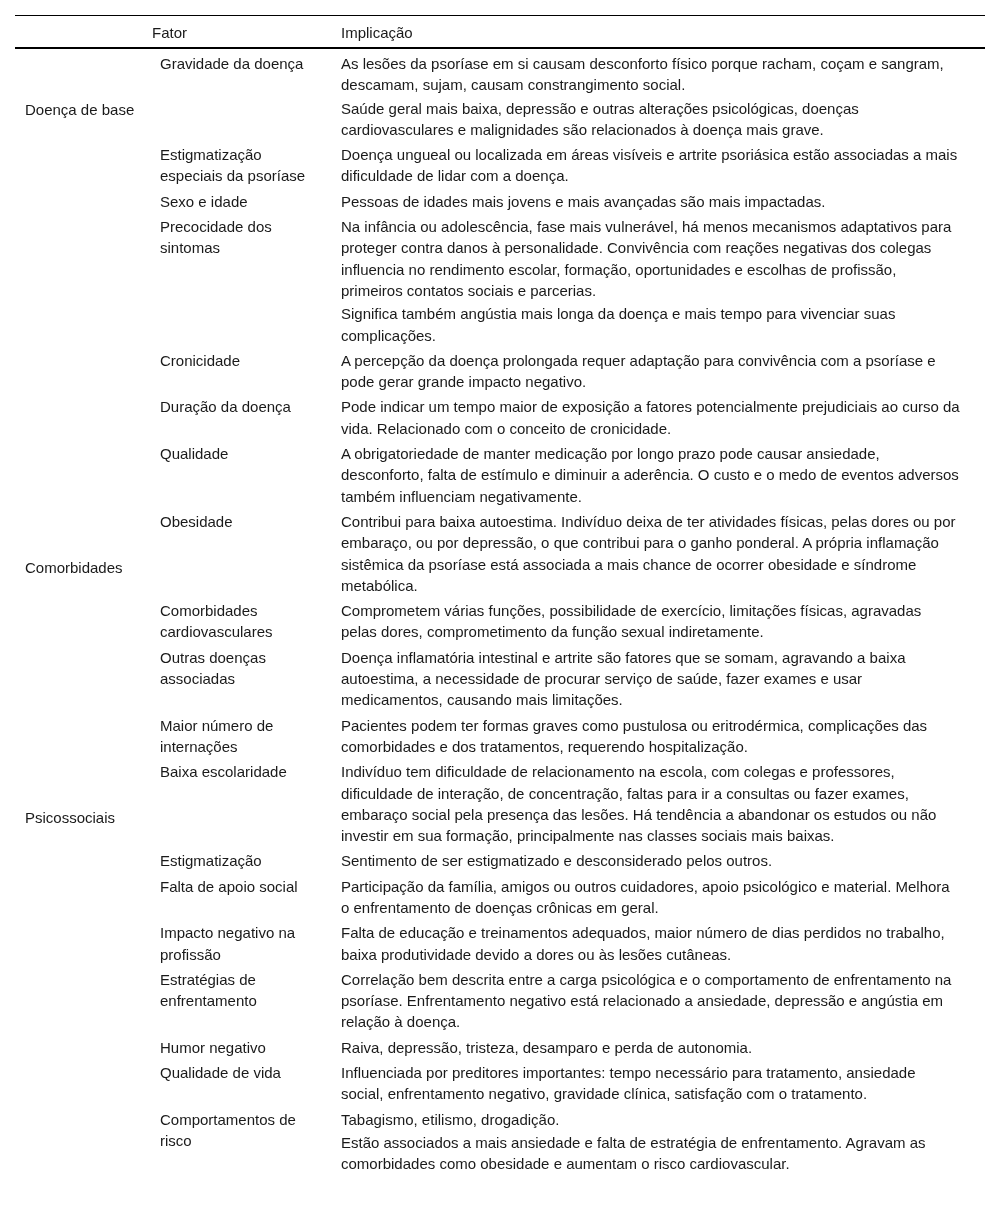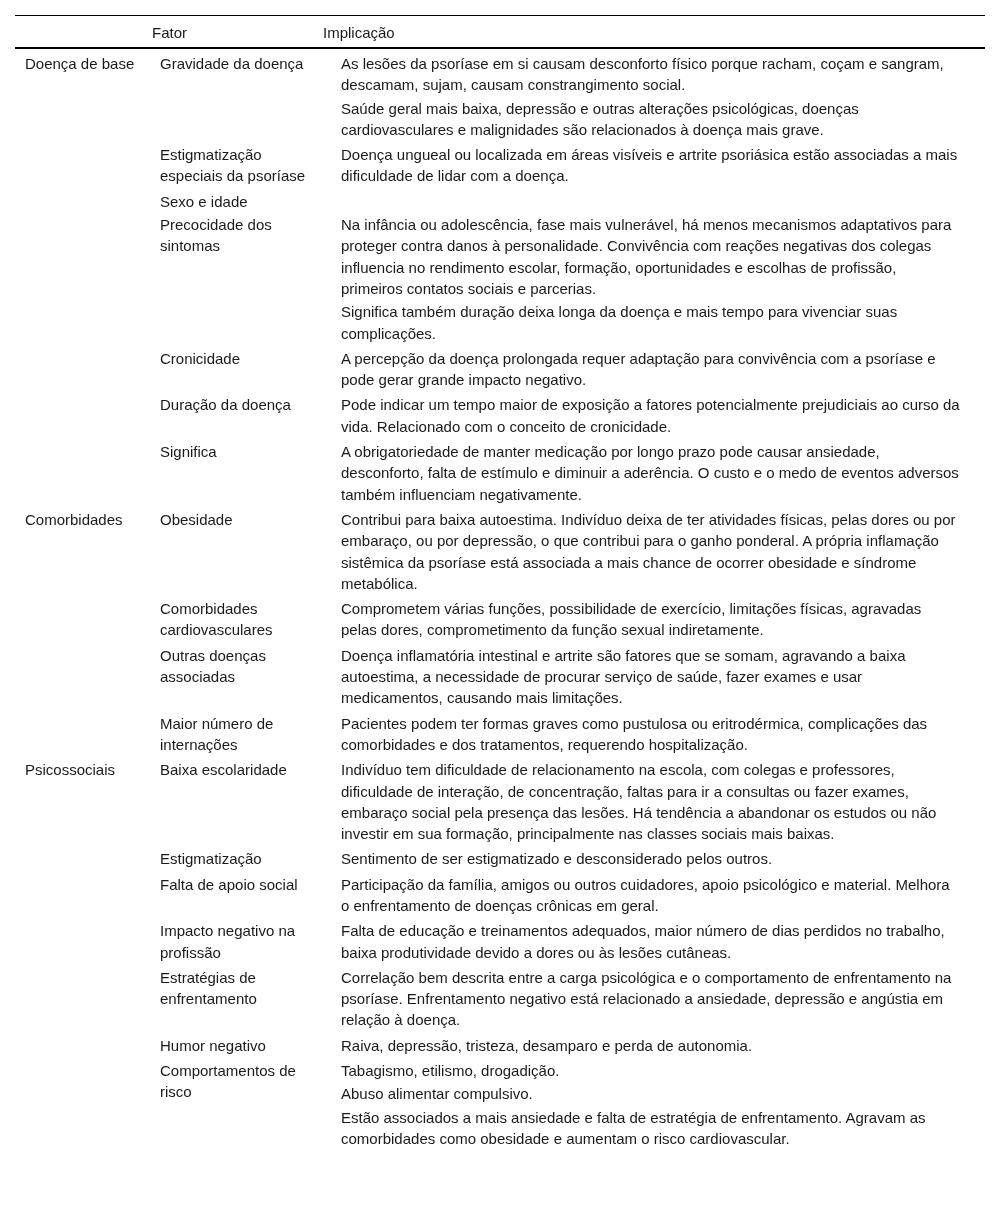--- a/index.html
+++ b/index.html
@@ -5,24 +5,24 @@
     html, body { margin: 0; padding: 0; background: #ffffff; }
     body {
       width: 1000px; height: 1231px; overflow: hidden;
       font-family: "Liberation Sans", sans-serif;
       font-size: 15px; line-height: 21.3px; color: #1a1a1a;
     }
     .tbl { position: absolute; left: 15px; top: 15px; width: 970px; }
     .rule-top { height: 0; border-top: 1px solid #000; }
     .hdr { position: relative; height: 31px; }
     .hdr .h-fator { position: absolute; left: 137px; top: 6px; }
-    .hdr .h-impl { position: absolute; left: 308px; top: 6px; }
+    .hdr .h-impl { position: absolute; left: 326px; top: 6px; }
     .rule-thick { height: 0; border-top: 2px solid #000; }
     .group { display: grid; grid-template-columns: 145px 165px 1fr; }
-    .group-label { padding-left: 10px; padding-top: 2px; }
+    .group-label { padding-left: 10px; padding-top: 2px; margin-top: 46px; }
     .rows { grid-column: 2 / 4; }
     .row { display: grid; grid-template-columns: 165px 1fr; padding-top: 2px; }
     .factor { padding-right: 10px; }
     .impl { padding-right: 25px; }
     .impl p { margin: 0 0 2px 16px; }
     .group-first { padding-top: 2px; }
   </style>
 </head>
 <body>
 
@@ -46,43 +46,44 @@
           </div>
           <div class="row">
             <div class="factor">Estigmatização especiais da psoríase</div>
             <div class="impl">
               <p>Doença ungueal ou localizada em áreas visíveis e artrite psoriásica estão associadas a mais dificuldade de lidar com a doença.</p>
             </div>
           </div>
           <div class="row">
             <div class="factor">Sexo e idade</div>
             <div class="impl">
+              <p>Pessoas de idades mais jovens e mais avançadas são mais impactadas.</p>
             </div>
           </div>
           <div class="row">
             <div class="factor">Precocidade dos sintomas</div>
             <div class="impl">
               <p>Na infância ou adolescência, fase mais vulnerável, há menos mecanismos adaptativos para proteger contra danos à personalidade. Convivência com reações negativas dos colegas influencia no rendimento escolar, formação, oportunidades e escolhas de profissão, primeiros contatos sociais e parcerias.</p>
-              <p>Significa também duração deixa longa da doença e mais tempo para vivenciar suas complicações.</p>
+              <p>Significa também angústia mais longa da doença e mais tempo para vivenciar suas complicações.</p>
             </div>
           </div>
           <div class="row">
             <div class="factor">Cronicidade</div>
             <div class="impl">
               <p>A percepção da doença prolongada requer adaptação para convivência com a psoríase e pode gerar grande impacto negativo.</p>
             </div>
           </div>
           <div class="row">
             <div class="factor">Duração da doença</div>
             <div class="impl">
               <p>Pode indicar um tempo maior de exposição a fatores potencialmente prejudiciais ao curso da vida. Relacionado com o conceito de cronicidade.</p>
             </div>
           </div>
           <div class="row">
-            <div class="factor">Significa</div>
+            <div class="factor">Qualidade</div>
             <div class="impl">
               <p>A obrigatoriedade de manter medicação por longo prazo pode causar ansiedade, desconforto, falta de estímulo e diminuir a aderência. O custo e o medo de eventos adversos também influenciam negativamente.</p>
             </div>
           </div>
         </div>
       </div>
       <div class="group">
         <div class="group-label">Comorbidades</div>
         <div class="rows">
           <div class="row">
@@ -144,24 +145,29 @@
               <p>Correlação bem descrita entre a carga psicológica e o comportamento de enfrentamento na psoríase. Enfrentamento negativo está relacionado a ansiedade, depressão e angústia em relação à doença.</p>
             </div>
           </div>
           <div class="row">
             <div class="factor">Humor negativo</div>
             <div class="impl">
               <p>Raiva, depressão, tristeza, desamparo e perda de autonomia.</p>
             </div>
           </div>
           <div class="row">
+            <div class="factor">Qualidade de vida</div>
+            <div class="impl">
+              <p>Influenciada por preditores importantes: tempo necessário para tratamento, ansiedade social, enfrentamento negativo, gravidade clínica, satisfação com o tratamento.</p>
+            </div>
+          </div>
+          <div class="row">
             <div class="factor">Comportamentos de risco</div>
             <div class="impl">
               <p>Tabagismo, etilismo, drogadição.</p>
-              <p>Abuso alimentar compulsivo.</p>
               <p>Estão associados a mais ansiedade e falta de estratégia de enfrentamento. Agravam as comorbidades como obesidade e aumentam o risco cardiovascular.</p>
             </div>
           </div>
         </div>
       </div>
     </div>
 
 </div>
 
 </body></html>

